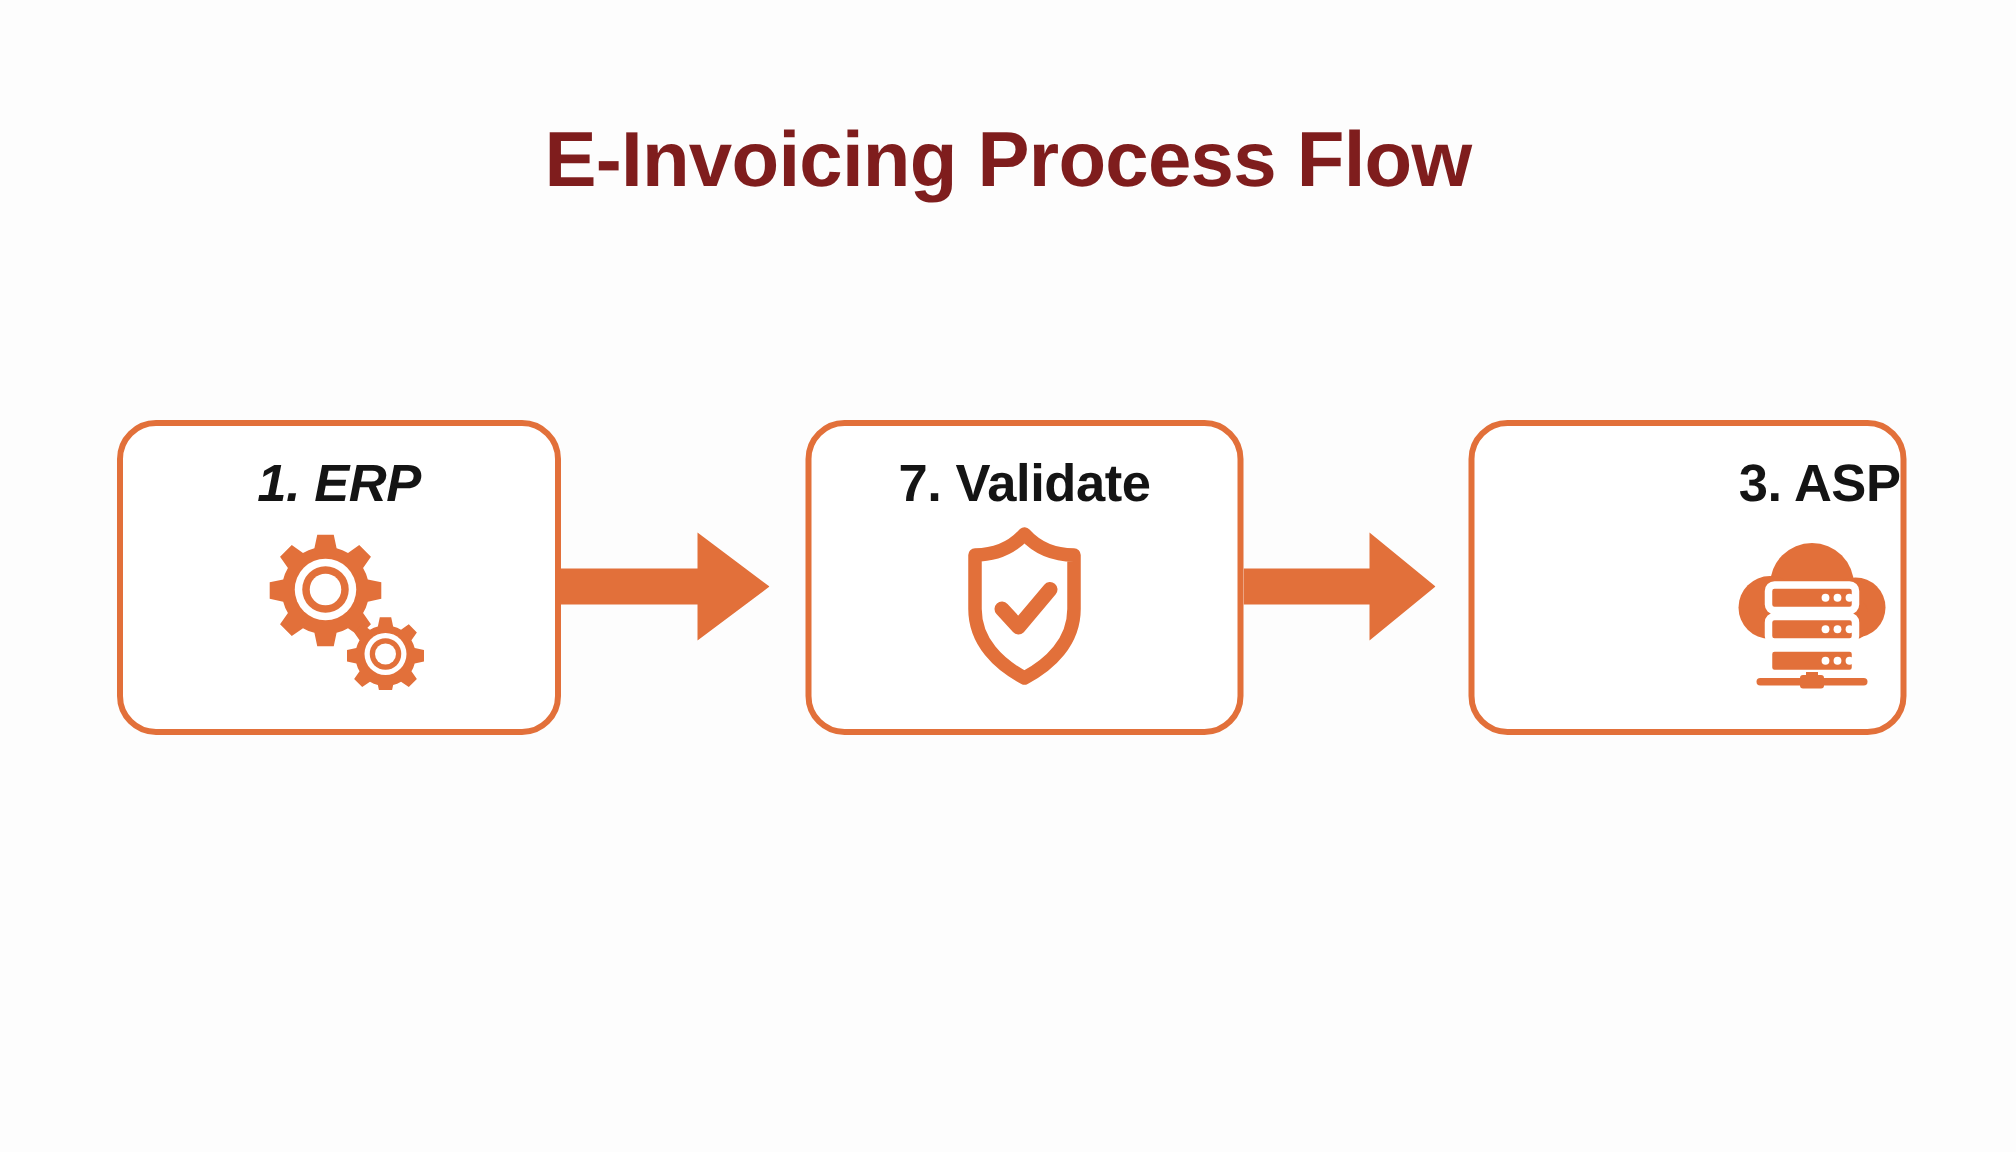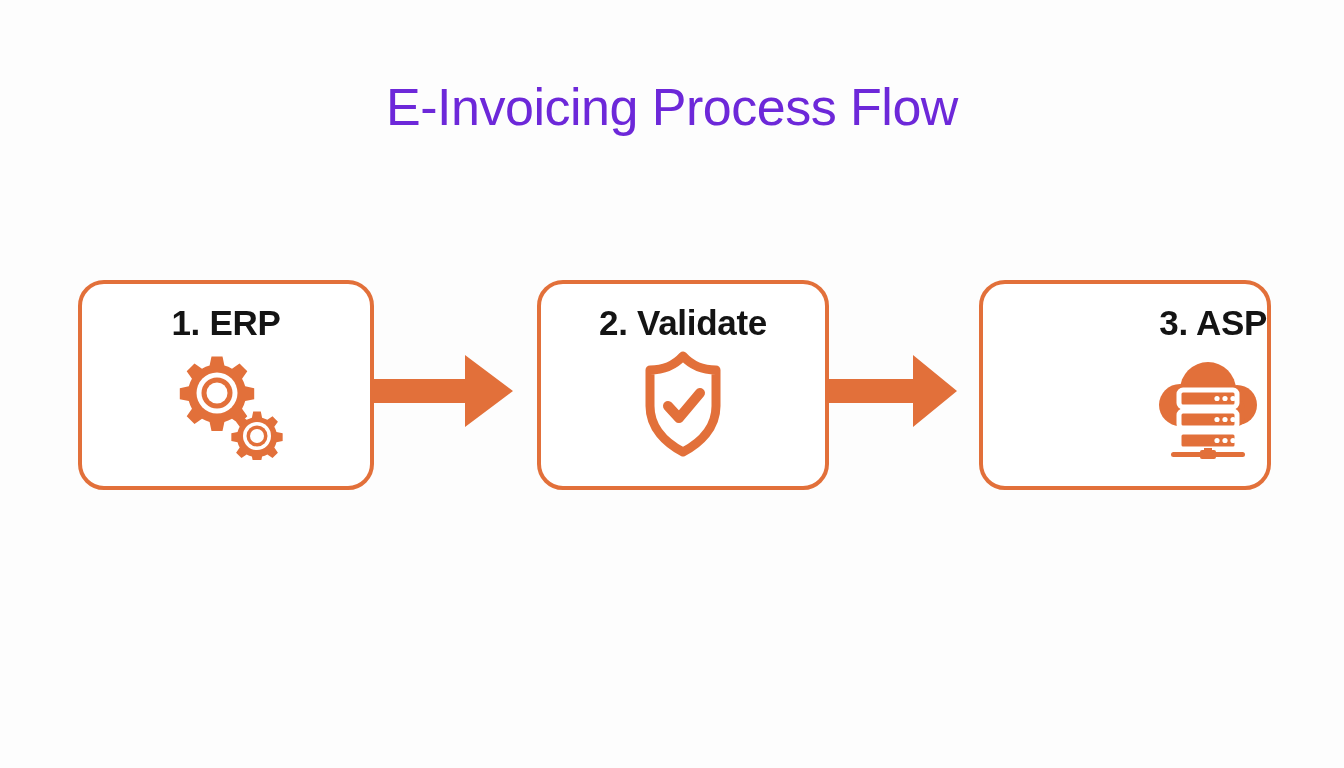--- a/index.html
+++ b/index.html
@@ -23,23 +23,23 @@
   }
 
   
   .title {
     position: absolute;
     left: 0;
     top: 79px;
     width: 1344px;
     text-align: center;
     font-size: 52px;
-    font-weight: 400;
+    font-weight: 700;
     letter-spacing: -0.5px;
-    color: #6d28d9;
+    color: #7f1d1d;
     line-height: 1.1;
     white-space: nowrap;
   }
 
   
   .flow {
     position: absolute;
     left: 0;
     top: 280px;
     width: 1344px;
@@ -51,21 +51,21 @@
     top: 0;
     height: 210px;
     box-sizing: border-box;
     border: 4px solid #e2703a;
     border-radius: 26px;
     background: #ffffff;
     display: flex;
     flex-direction: column;
     align-items: center;
   }
-  .node-1 { left: 78px;   width: 296px; }
+  .node-1 { left: 78px;   width: 296px; font-style: italic; }
   .node-2 { left: 537px;  width: 292px; }
   .node-3 { left: 979px;  width: 292px; align-items: flex-end; }
 
   .node-label {
     margin-top: 21px;
     font-size: 35px;
     font-weight: 700;
     color: #141414;
     letter-spacing: -0.3px;
     line-height: 1.05;
@@ -120,21 +120,21 @@
       </div>
     </div>
 
     <div class="arrow arrow-1">
       <svg viewBox="0 0 140 76" xmlns="http://www.w3.org/2000/svg" aria-hidden="true">
         <path d="M0 26 H92 V2 L140 38 L92 74 V50 H0 Z" fill="#e2703a"></path>
       </svg>
     </div>
 
     <div class="node node-2">
-      <div class="node-label">2. Validate</div>
+      <div class="node-label">7. Validate</div>
       <div class="node-icon">
         <svg viewBox="0 0 118 112" xmlns="http://www.w3.org/2000/svg" aria-hidden="true">
           <path d="M59 8 C50 18 38 22 26 22 V58 C26 80 42 95 59 104 C76 95 92 80 92 58 V22 C80 22 68 18 59 8 Z" fill="none" stroke="#e2703a" stroke-width="9" stroke-linejoin="round"></path>
           <path d="M44 58 L55 70 L76 45" fill="none" stroke="#e2703a" stroke-width="10" stroke-linecap="round" stroke-linejoin="round"></path>
         </svg>
       </div>
     </div>
 
     <div class="arrow arrow-2">
       <svg viewBox="0 0 128 76" xmlns="http://www.w3.org/2000/svg" aria-hidden="true">

